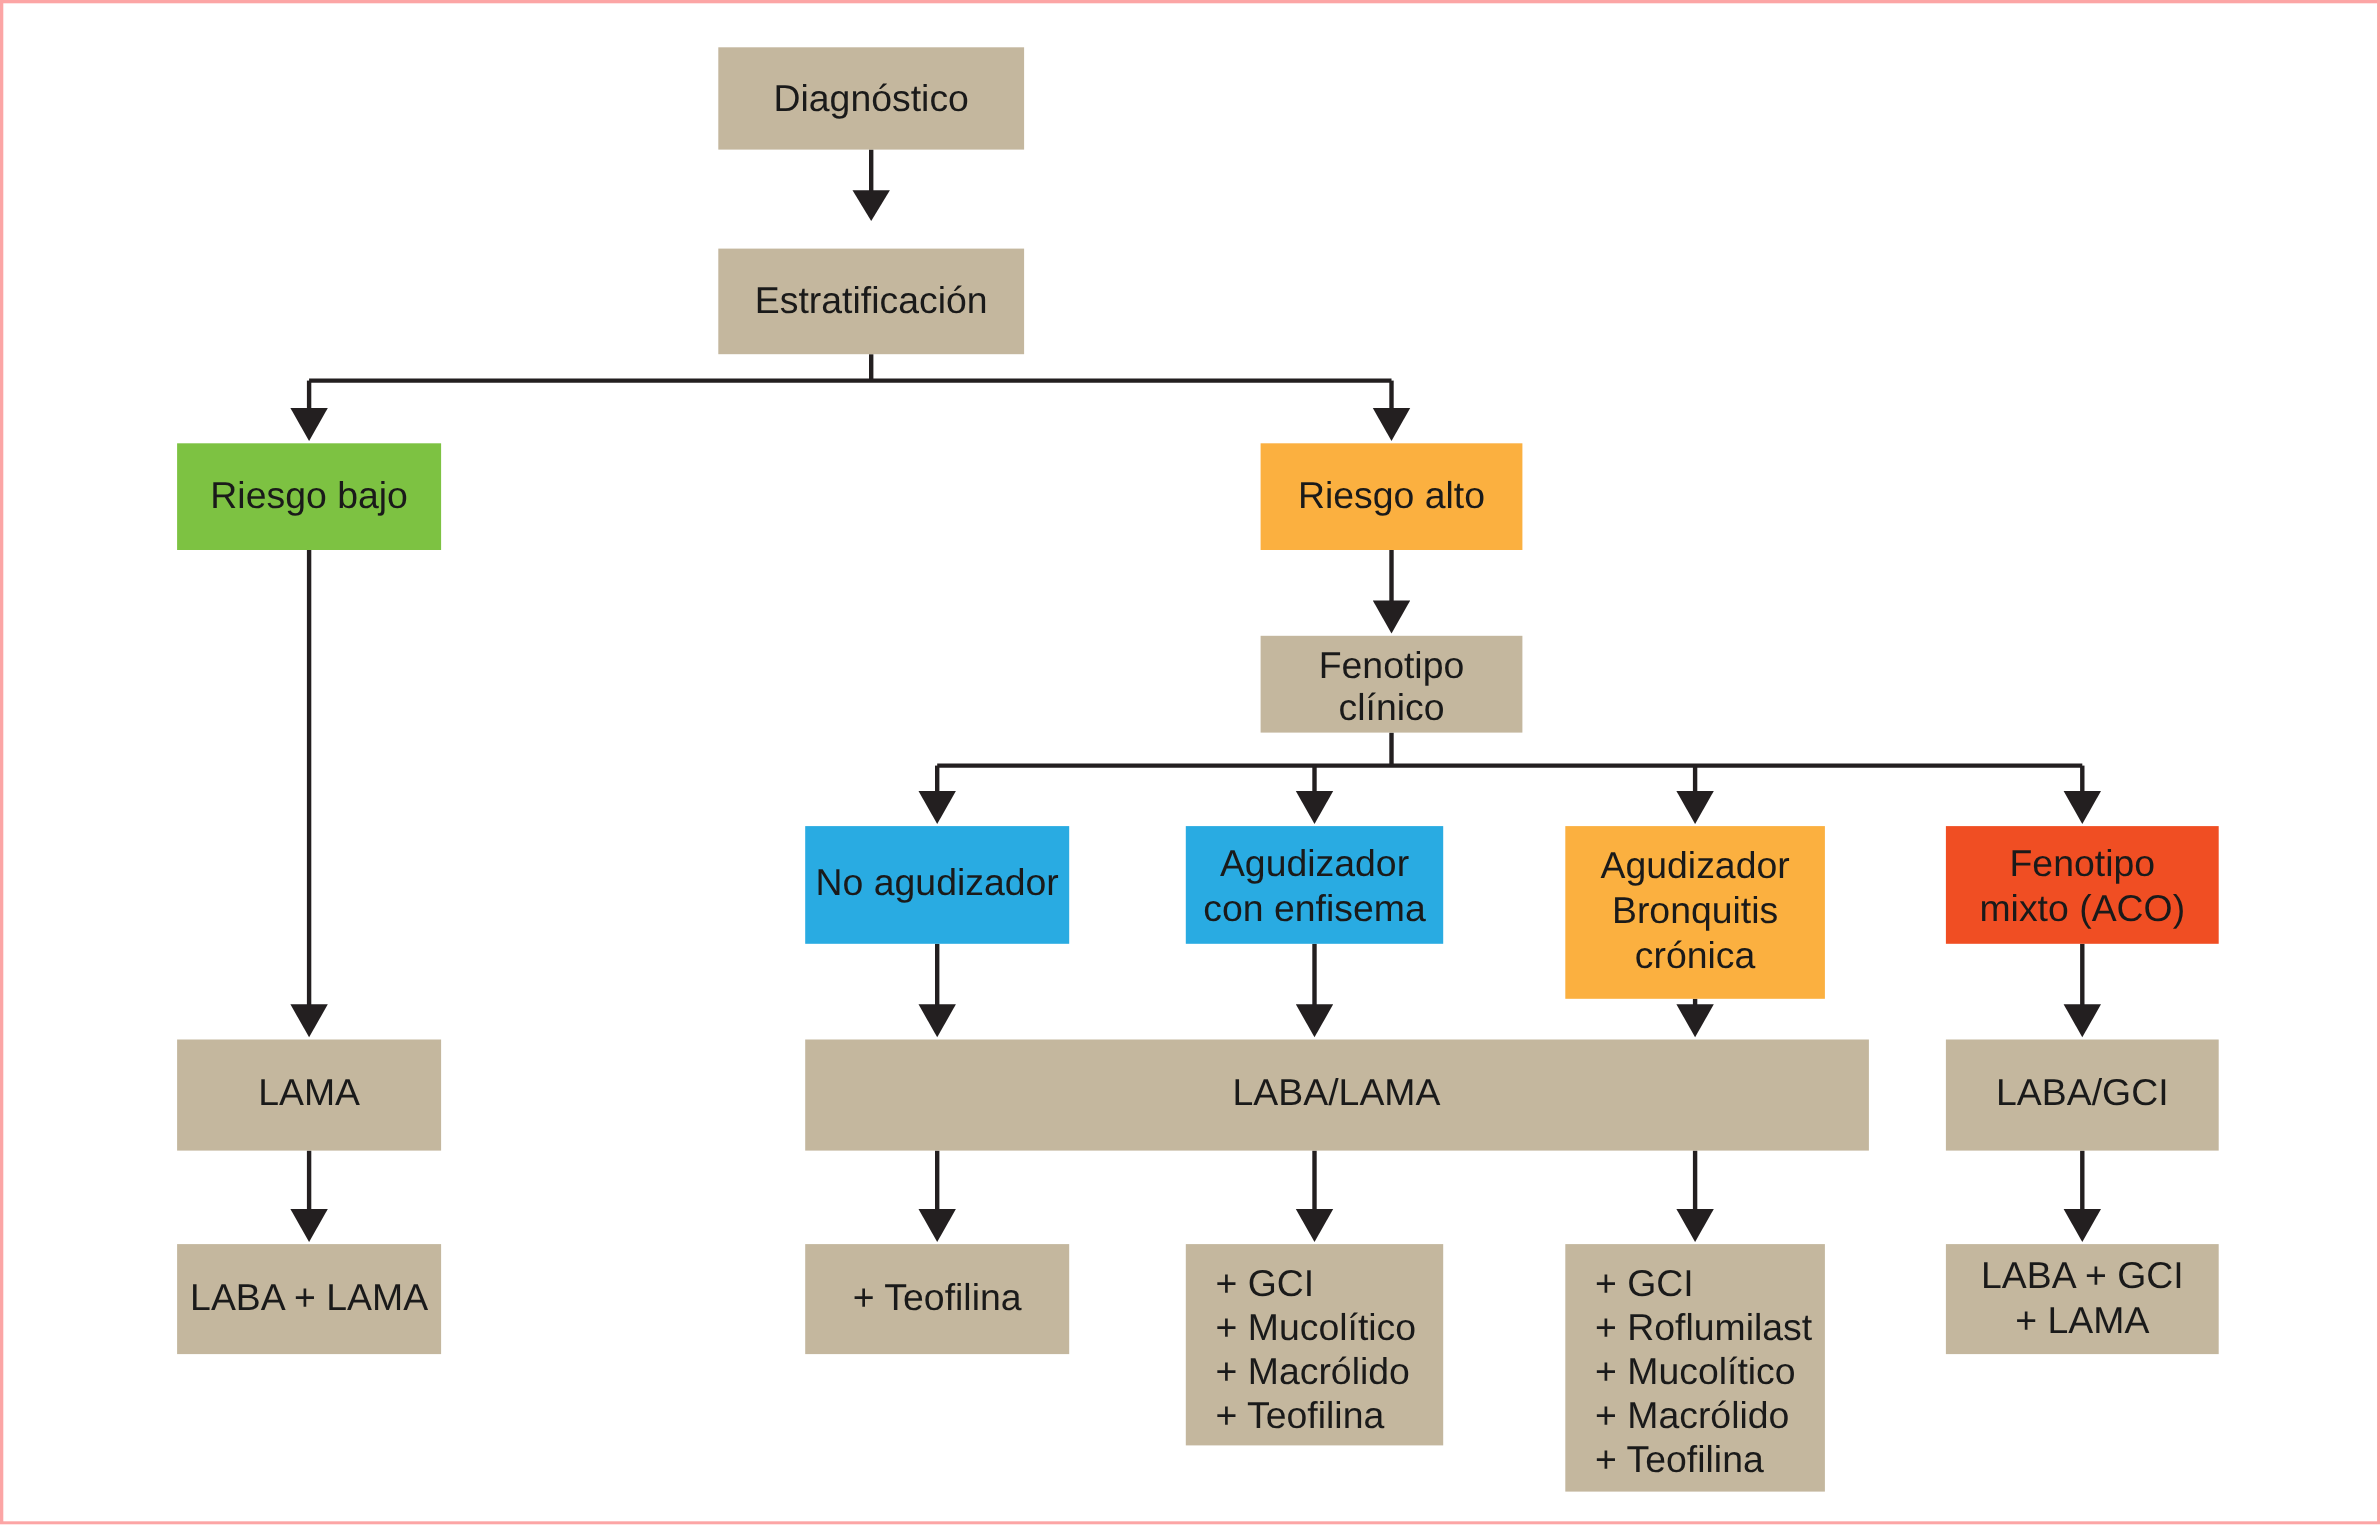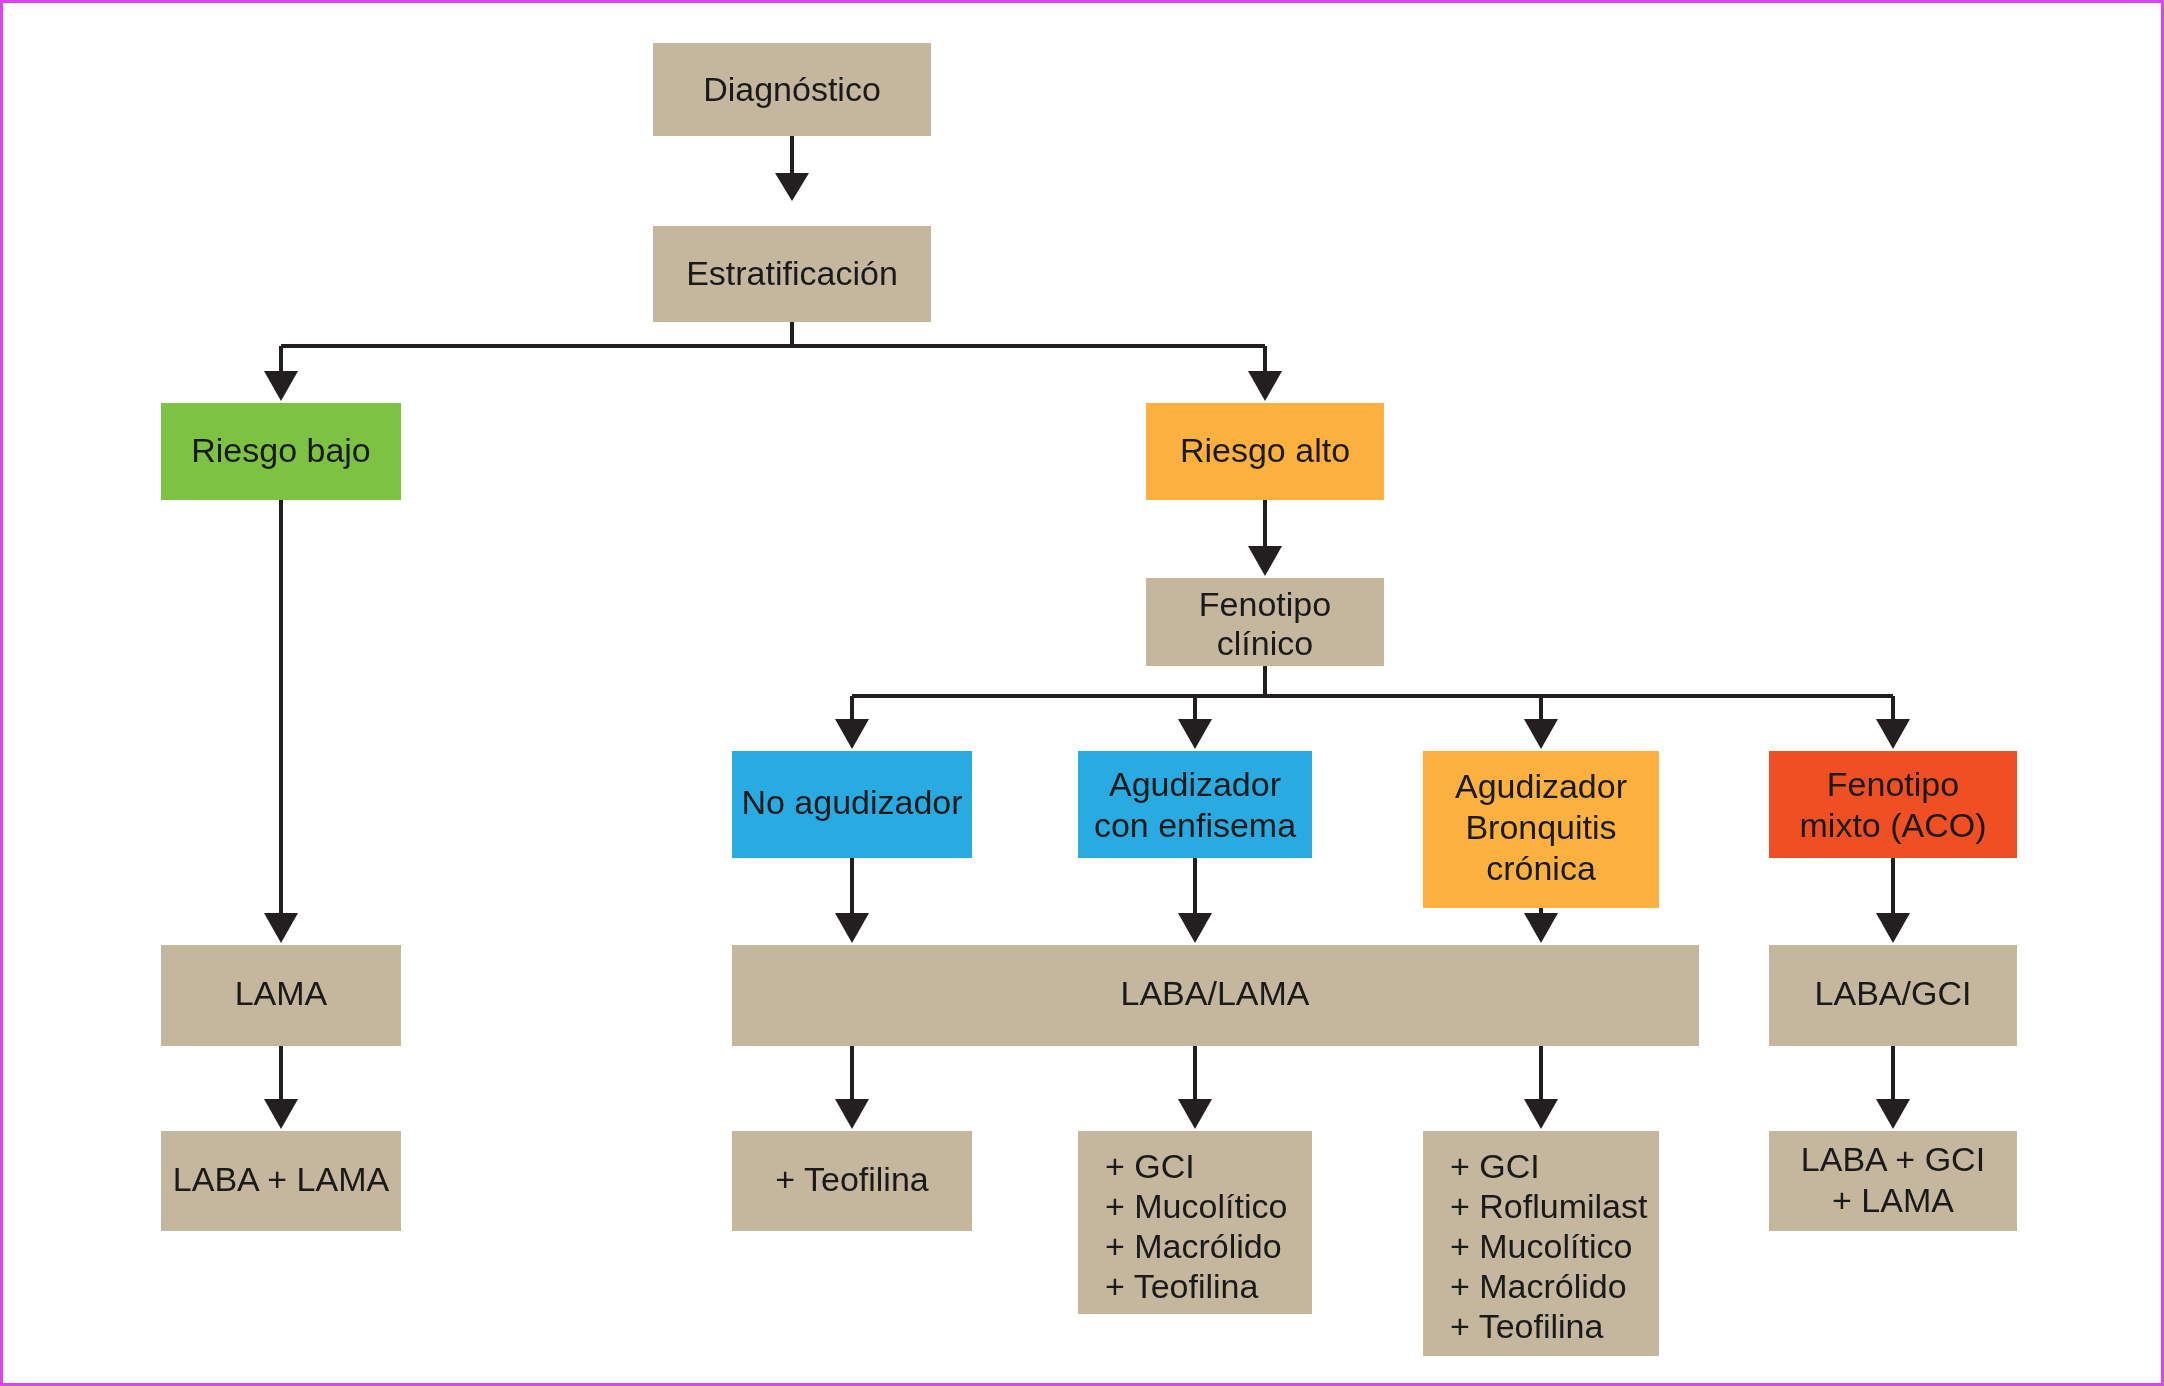--- a/index.html
+++ b/index.html
@@ -9,21 +9,21 @@
   }
   body {
     font-family: "Liberation Sans", sans-serif;
   }
   #stage {
     position: relative;
     width: 2164px;
     height: 1386px;
     background: #ffffff;
     box-sizing: border-box;
-    border: 3px solid #d946ef;
+    border: 3px solid #fca5a5;
     overflow: hidden;
   }
   #flow {
     position: absolute;
     left: 0;
     top: 0;
     width: 2164px;
     height: 1386px;
     display: block;
   }

